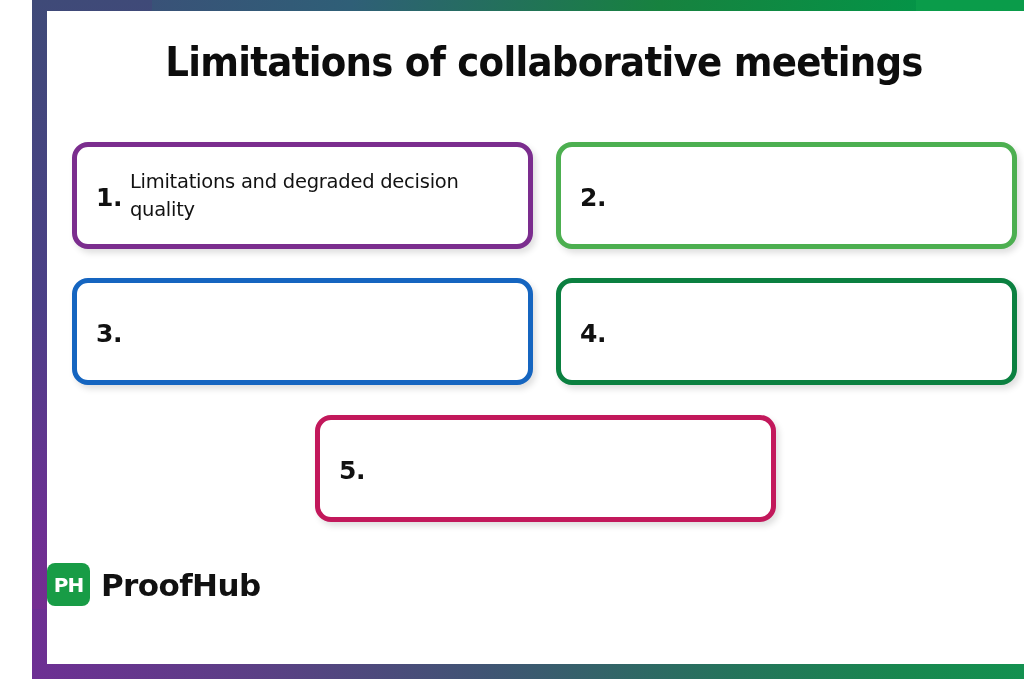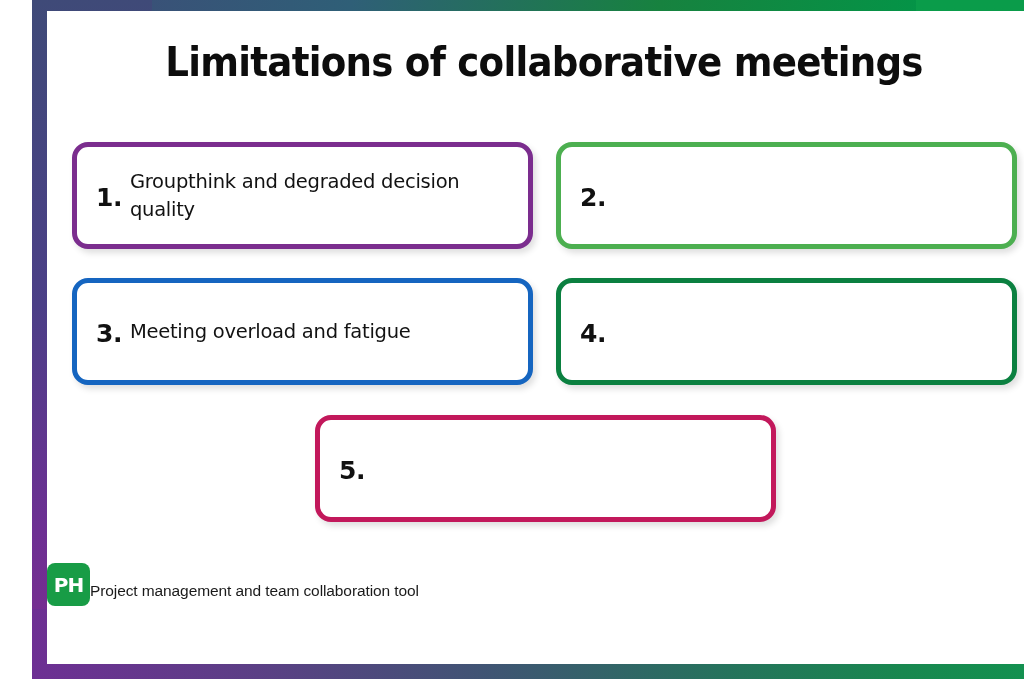--- a/index.html
+++ b/index.html
@@ -175,43 +175,42 @@
   <div class="frame-bottom-wash"></div>
 
   <div class="canvas">
 
     <div class="page-title">Limitations of collaborative meetings</div>
 
     <div class="cards">
 
       <div class="card pos-1" style="border-color: rgb(123, 45, 142);">
         <div class="card-num">1.</div>
-        <div class="card-text">Groupthink and degraded decision quality</div>
+        <div class="card-text">Limitations and degraded decision quality</div>
       </div>
 
       <div class="card pos-2" style="border-color: rgb(76, 175, 80);">
         <div class="card-num">2.</div>
       </div>
 
       <div class="card pos-3" style="border-color: rgb(21, 101, 192);">
         <div class="card-num">3.</div>
-        <div class="card-text">Meeting overload and fatigue</div>
       </div>
 
       <div class="card pos-4" style="border-color: rgb(11, 128, 64);">
         <div class="card-num">4.</div>
       </div>
 
       <div class="card pos-5" style="border-color: rgb(194, 24, 91);">
         <div class="card-num">5.</div>
       </div>
 
     </div>
 
     <div class="brand">
       <div class="brand-row">
         <div class="brand-mark" style="background: rgb(24, 156, 70);">PH</div>
-      </div>
-      <div class="brand-tagline">Project management and team collaboration tool</div>
+        <div class="brand-name">ProofHub</div>
+      </div>
     </div>
 
   </div>
 </div>
 
 </body></html>

